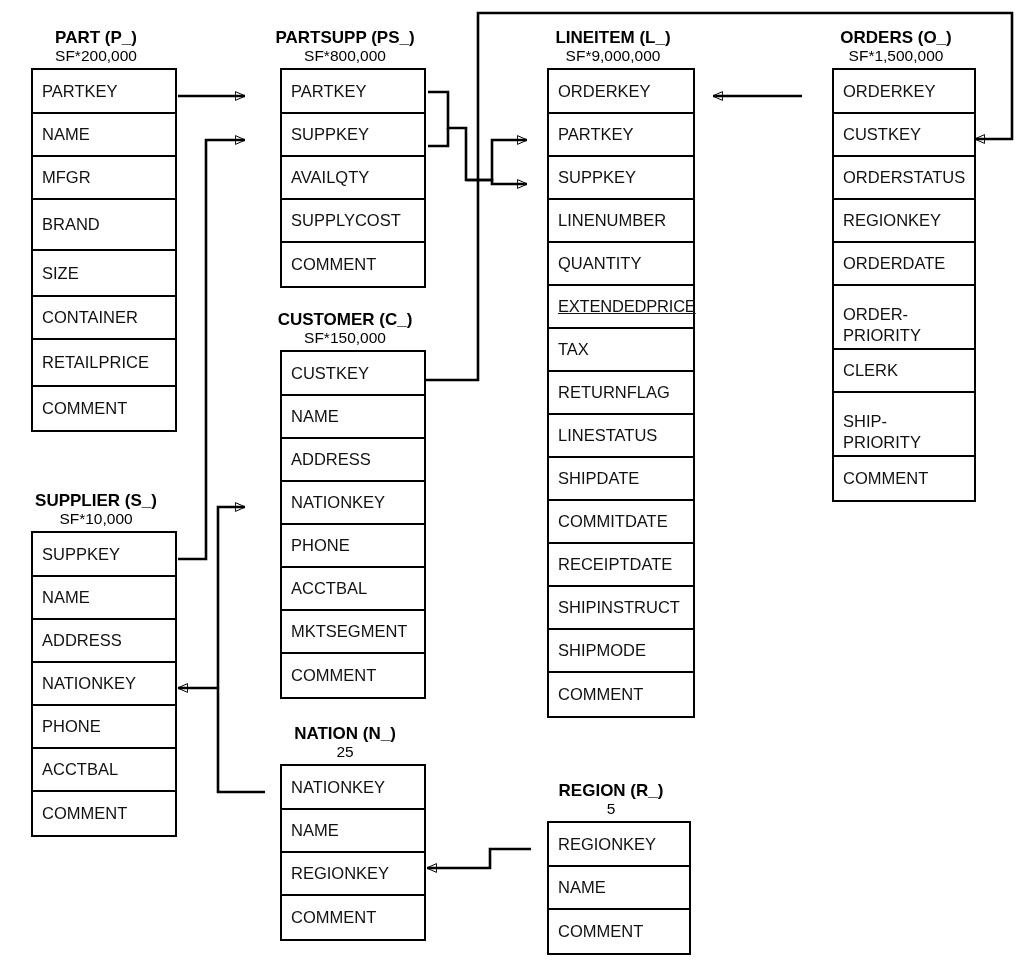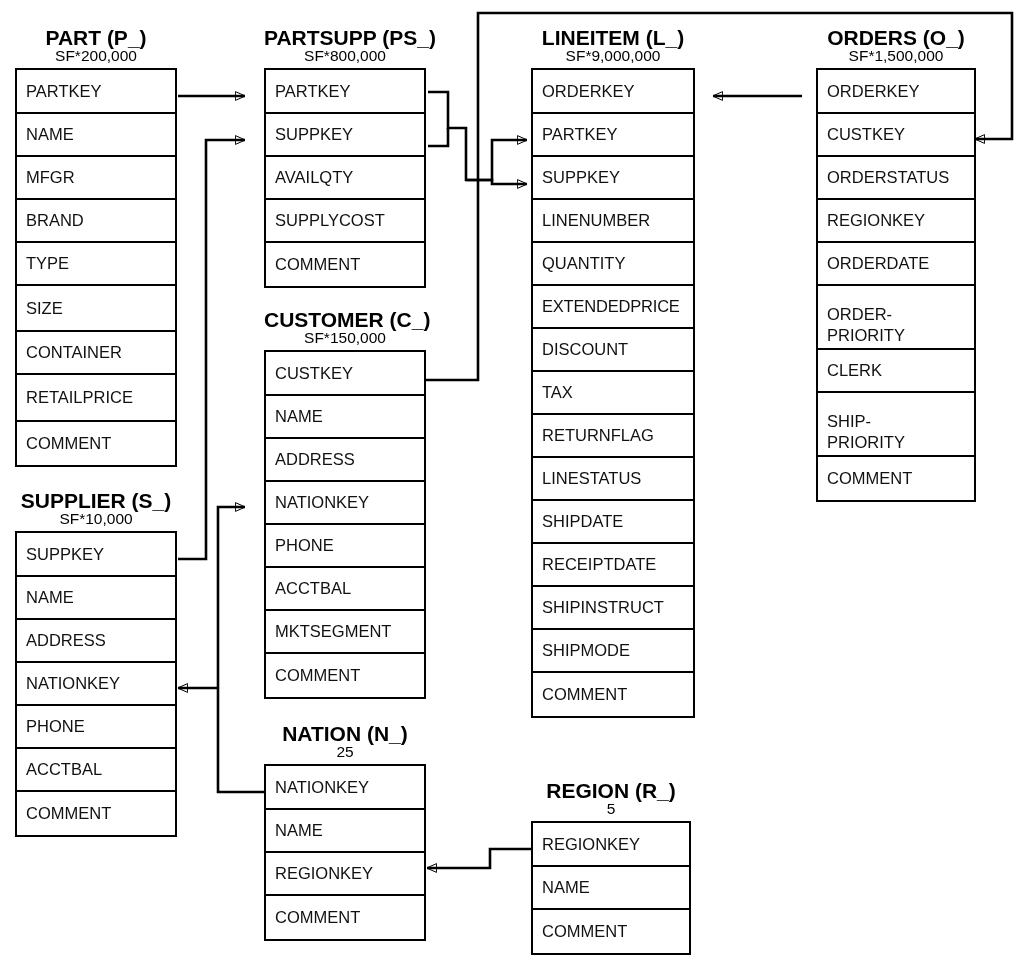--- a/index.html
+++ b/index.html
@@ -1,42 +1,42 @@
 <!DOCTYPE html>
 <html><head>
 <meta charset="utf-8">
 <style>
   html,body{margin:0;padding:0;background:#ffffff;}
   body{font-family:"Liberation Sans","DejaVu Sans",sans-serif;}
   #canvas{position:relative;width:1025px;height:966px;background:#fff;overflow:hidden;}
 
   .entity{position:absolute;}
   .entity-title{
-    text-align:center;font-weight:bold;font-size:21px;color:#000;
+    text-align:center;font-weight:bold;font-size:17px;color:#000;
     line-height:19px;white-space:nowrap;
   }
   .entity-card{
     text-align:center;font-size:15.5px;color:#000;line-height:18px;white-space:nowrap;
   }
   .entity-box{
-    position:relative;border:2.5px solid #000;background:#f9a8d4;box-sizing:border-box;
+    position:relative;border:2.5px solid #000;background:#f9a8d4;box-sizing:border-box;margin-left:16px;
   }
   .attr{
     border-bottom:2px solid #000;box-sizing:border-box;
     display:flex;align-items:center;
     padding-left:9px;padding-right:2px;
     font-size:16.5px;color:#111;line-height:19px;
     background:#fff;
     overflow:visible;white-space:nowrap;
   }
   .attr:last-child{border-bottom:none;}
   .attr.two-line{
     display:block;padding-top:18px;white-space:pre-line;line-height:21px;
   }
-  .attr.overflow{padding-right:13px;letter-spacing:-0.2px;}
+  .attr.overflow{padding-right:13px;letter-spacing:-0.2px;text-decoration:underline;}
 
   svg#links{position:absolute;left:0;top:0;width:1025px;height:966px;overflow:visible;}
   svg#links line, svg#links path, svg#links polyline{stroke:#000;fill:none;}
 </style>
 </head>
 <body>
 
 <div id="canvas">
 
   <svg id="links" xmlns="http://www.w3.org/2000/svg" viewBox="0 0 1025 966">
@@ -66,22 +66,21 @@
     <polyline points="531,849 490,849 490,868 427,868" stroke-width="2.6" marker-end="url(#arrow)"></polyline>
   </svg>
 
   <div class="entity" style="left:15px; top:28px; width:162px;">
     <div class="entity-title">PART (P_)</div>
     <div class="entity-card">SF*200,000</div>
     <div class="entity-box" style="margin-top:3px;">
       <div class="attr" style="height:44px">PARTKEY</div>
       <div class="attr" style="height:43px">NAME</div>
       <div class="attr" style="height:43px">MFGR</div>
-      <div class="attr" style="height:43px">BRAND</div>
-      <div class="attr" style="height:43px">TYPE</div>
+      <div class="attr" style="height:51px">BRAND</div>
       <div class="attr" style="height:46px">SIZE</div>
       <div class="attr" style="height:43px">CONTAINER</div>
       <div class="attr" style="height:47px">RETAILPRICE</div>
       <div class="attr" style="height:43px">COMMENT</div>
     </div>
   </div>
 
   <div class="entity" style="left:15px; top:491px; width:162px;">
     <div class="entity-title">SUPPLIER (S_)</div>
     <div class="entity-card">SF*10,000</div>
@@ -137,25 +136,25 @@
   <div class="entity" style="left:531px; top:28px; width:164px;">
     <div class="entity-title">LINEITEM (L_)</div>
     <div class="entity-card">SF*9,000,000</div>
     <div class="entity-box" style="margin-top:3px;">
       <div class="attr" style="height:44px">ORDERKEY</div>
       <div class="attr" style="height:43px">PARTKEY</div>
       <div class="attr" style="height:43px">SUPPKEY</div>
       <div class="attr" style="height:43px">LINENUMBER</div>
       <div class="attr" style="height:43px">QUANTITY</div>
       <div class="attr overflow" style="height:43px">EXTENDEDPRICE</div>
-      <div class="attr" style="height:43px">DISCOUNT</div>
       <div class="attr" style="height:43px">TAX</div>
       <div class="attr" style="height:43px">RETURNFLAG</div>
       <div class="attr" style="height:43px">LINESTATUS</div>
       <div class="attr" style="height:43px">SHIPDATE</div>
+      <div class="attr" style="height:43px">COMMITDATE</div>
       <div class="attr" style="height:43px">RECEIPTDATE</div>
       <div class="attr" style="height:43px">SHIPINSTRUCT</div>
       <div class="attr" style="height:43px">SHIPMODE</div>
       <div class="attr" style="height:43px">COMMENT</div>
     </div>
   </div>
 
   <div class="entity" style="left:531px; top:781px; width:160px;">
     <div class="entity-title">REGION (R_)</div>
     <div class="entity-card">5</div>

